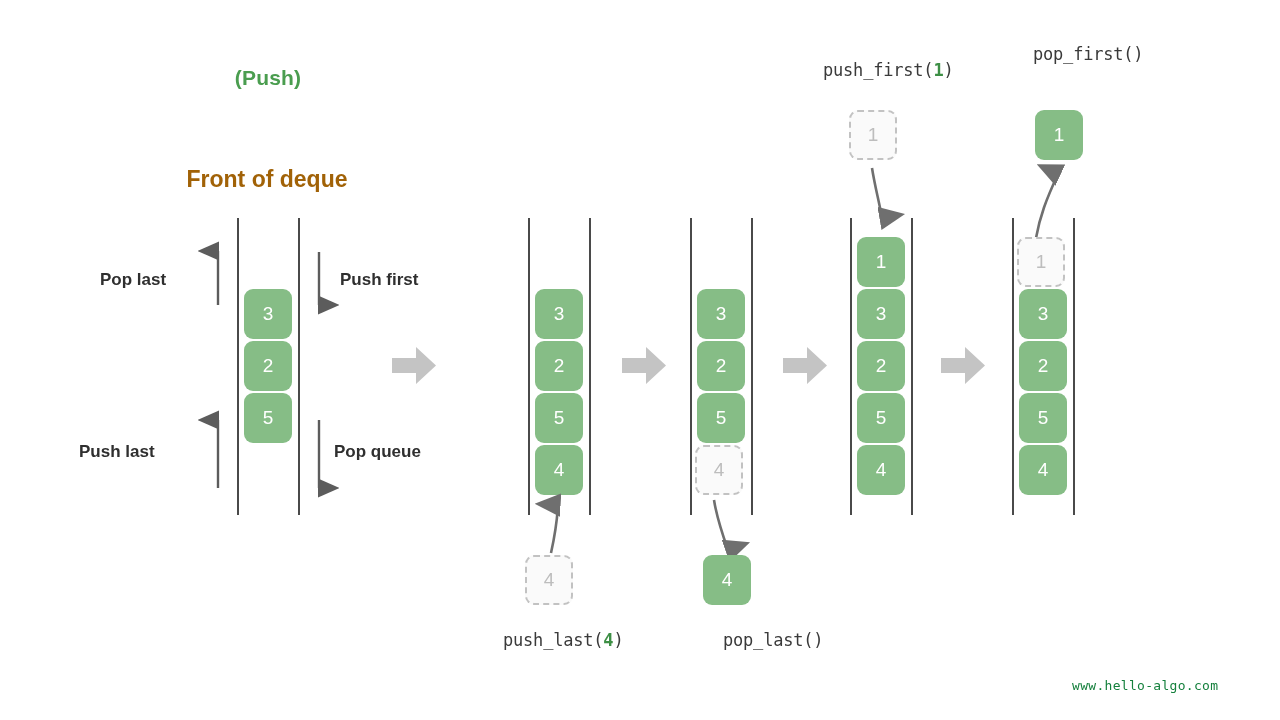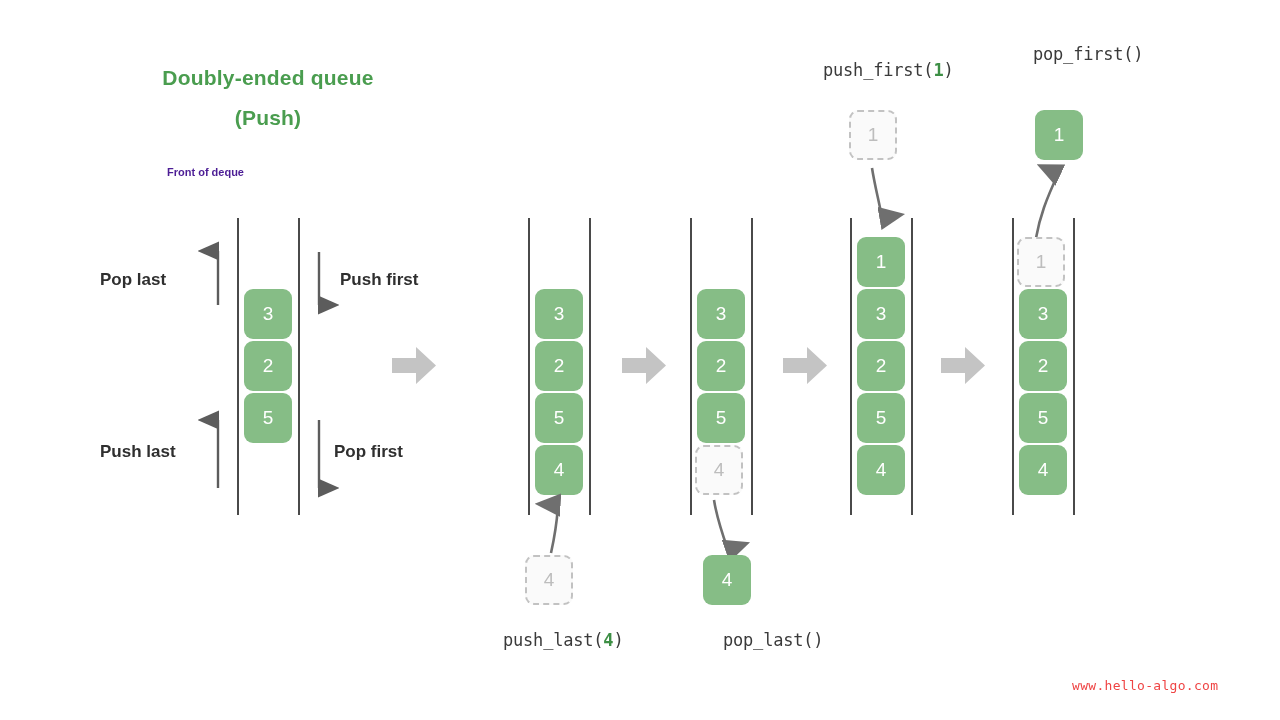--- a/index.html
+++ b/index.html
@@ -10,37 +10,37 @@
   }
   .stage{position:absolute;left:0;top:0;width:1280px;height:720px;}
   .abs{position:absolute;}
 
   
   .title{
     color:#4a9d4f;font-weight:bold;font-size:21px;
     text-align:center;line-height:1.9;letter-spacing:.2px;
   }
   .sec-label{
-    color:#4c1d95;font-weight:bold;font-size:11px;text-align:left;
+    color:#a16207;font-weight:bold;font-size:23px;text-align:center;
     white-space:nowrap;
   }
   .side-label{
     color:#2f2f2f;font-weight:bold;font-size:17px;white-space:nowrap;
   }
 
   
   .op{
     font-family:"DejaVu Sans Mono","Liberation Mono",monospace;
     font-size:17px;color:#3a3a3a;white-space:nowrap;letter-spacing:-.2px;
   }
   .op .arg{color:#3d8f45;font-weight:bold;}
 
   .watermark{
     font-family:"DejaVu Sans Mono","Liberation Mono",monospace;
-    font-size:13px;color:#ef4444;white-space:nowrap;letter-spacing:.3px;
+    font-size:13px;color:#15803d;white-space:nowrap;letter-spacing:.3px;
   }
 
   
   .rail{position:absolute;width:1.6px;background:#4a4a4a;}
 
   
   .box{
     position:absolute;width:48px;height:50px;border-radius:9px;
     background:#86bd86;color:#ffffff;
     font-size:19px;font-weight:500;
@@ -53,21 +53,20 @@
   }
 
   svg{position:absolute;overflow:visible;}
 </style>
 </head>
 <body>
 
 <div class="stage">
 
   <div class="abs title" style="left:147px;top:58px;width:242px;">
-    <div>Doubly-ended queue</div>
     <div>(Push)</div>
   </div>
 
   <div class="abs sec-label" style="left:167px;top:166px;width:200px;">Front of deque</div>
 
   <div class="rail" style="left:237px;top:218px;height:297px;"></div>
   <div class="rail" style="left:298px;top:218px;height:297px;"></div>
 
   <div class="box" style="left:244px;top:289px;">3</div>
   <div class="box" style="left:244px;top:341px;">2</div>
@@ -90,22 +89,22 @@
 
   <svg width="60" height="320" style="left:300px;top:235px;">
 
     <line x1="19" y1="17" x2="19" y2="70" stroke="#5c5c5c" stroke-width="2.4" marker-end="url(#mDn)"></line>
 
     <line x1="19" y1="185" x2="19" y2="253" stroke="#5c5c5c" stroke-width="2.4" marker-end="url(#mDn)"></line>
   </svg>
 
   <div class="abs side-label" style="left:100px;top:270px;">Pop last</div>
   <div class="abs side-label" style="left:340px;top:270px;">Push first</div>
-  <div class="abs side-label" style="left:100px;top:442px;">Push last</div>
-  <div class="abs side-label" style="left:334px;top:442px;">Pop first</div>
+  <div class="abs side-label" style="left:79px;top:442px;">Push last</div>
+  <div class="abs side-label" style="left:334px;top:442px;">Pop queue</div>
 
 
   <svg width="46" height="40" style="left:392px;top:347px;">
     <path d="M0,11 L24,11 L24,0 L44,18.5 L24,37 L24,26 L0,26 Z" fill="#c4c4c4"></path>
   </svg>
 
   <div class="rail" style="left:528px;top:218px;height:297px;"></div>
   <div class="rail" style="left:589px;top:218px;height:297px;"></div>
 
   <div class="box" style="left:535px;top:289px;">3</div>

